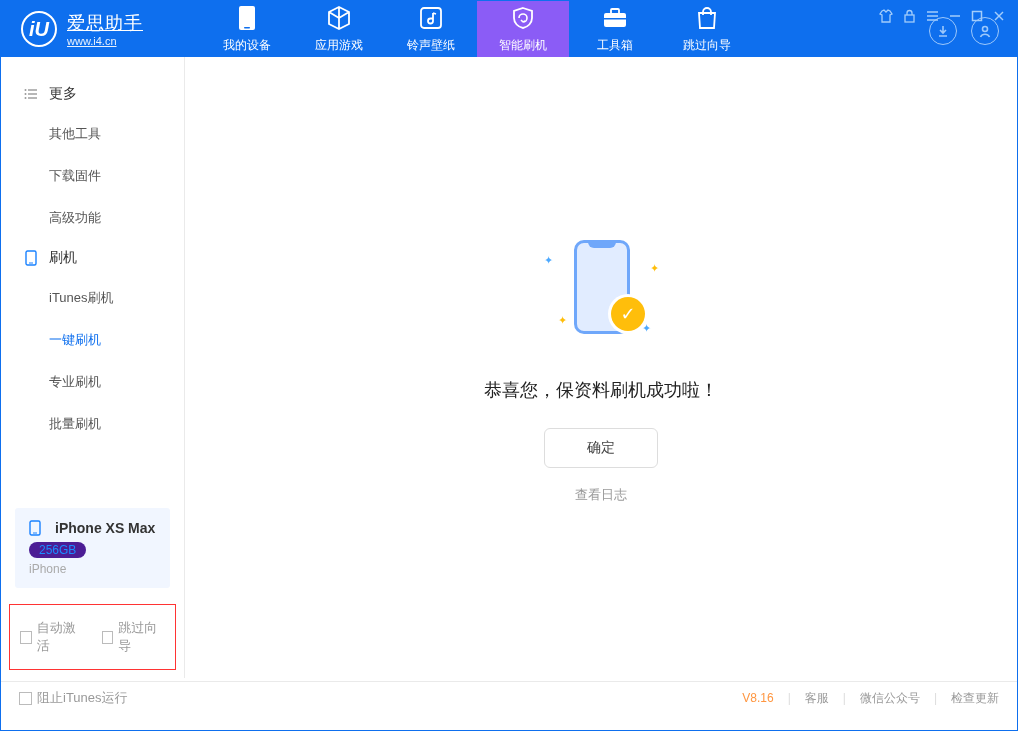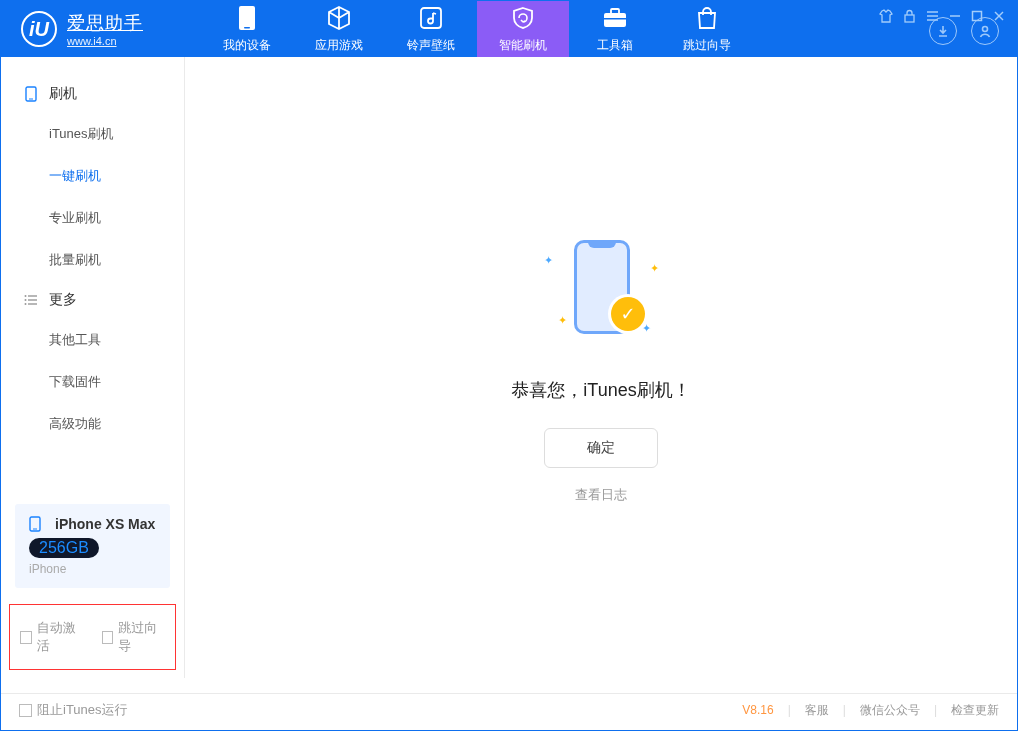--- a/index.html
+++ b/index.html
@@ -29,21 +29,21 @@
 .side-head { display: flex; align-items: center; padding: 10px 22px; font-size: 14px; color: #333; }
 .side-head .sh-icon { width: 16px; height: 16px; margin-right: 10px; display: flex; align-items: center; justify-content: center; }
 .side-item { padding: 12px 22px 12px 48px; font-size: 13px; color: #555; cursor: pointer; }
 .side-item.selected { color: #0e6fee; }
 .side-spacer { flex: 1; }
 .mode-box { margin: 8px 14px; background: #f1f6ff; border-radius: 3px; padding: 12px 14px; display: flex; align-items: center; font-size: 14px; color: #333; }
 .mode-icon { width: 18px; height: 18px; margin-right: 10px; }
 .device-box { margin: 12px 14px 10px; background: #f1f6ff; border-radius: 3px; padding: 12px 14px; }
 .device-row1 { display: flex; align-items: center; font-size: 14px; font-weight: 600; color: #333; }
 .device-icon { width: 16px; height: 16px; margin-right: 10px; }
-.device-badge { display: inline-block; margin-top: 6px; background: #0f172a; color: #1b8cff; border-radius: 10px; padding: 1px 10px; font-size: 16px; }
+.device-badge { display: inline-block; margin-top: 6px; background: #4c1d95; color: #1b8cff; border-radius: 10px; padding: 1px 10px; font-size: 12px; }
 .device-sub { margin-top: 4px; font-size: 12px; color: #aaa; }
 .bottom-check { border: 1.5px solid #ff3333; margin: 6px 8px 8px; padding: 14px 10px; display: flex; gap: 18px; align-items: center; }
 .chk { display: flex; align-items: center; gap: 5px; font-size: 13px; color: #9a9a9a; cursor: pointer; }
 .chk-box { width: 13px; height: 13px; border: 1px solid #bbb; }
 
 
 .main { flex: 1; display: flex; flex-direction: column; align-items: center; justify-content: center; }
 .illus { width: 150px; height: 120px; position: relative; margin-bottom: 26px; }
 .phone { position: absolute; left: 48px; top: 8px; width: 56px; height: 94px; border: 3px solid #6fa7fa; border-radius: 10px; background: #e1ecff; }
 .notch { position: absolute; left: 62px; top: 8px; width: 28px; height: 8px; background: #6fa7fa; border-radius: 0 0 6px 6px; }
@@ -51,21 +51,21 @@
 .spark { position: absolute; font-size: 11px; }
 .spark.s1 { left: 18px; top: 22px; color: #4da9ff; }
 .spark.s2 { left: 32px; top: 82px; color: #ffbe0b; }
 .spark.s3 { left: 124px; top: 30px; color: #ffbe0b; }
 .spark.s4 { left: 116px; top: 90px; color: #4da9ff; }
 .success-text { font-size: 18px; color: #222; margin-bottom: 26px; }
 .ok-btn { border: 1px solid #ddd; background: #fff; padding: 10px 42px; font-size: 14px; color: #444; cursor: pointer; border-radius: 6px; margin-bottom: 18px; }
 .log-link { font-size: 13px; color: #999; cursor: pointer; }
 
 
-.footer { position: absolute; bottom: 4px; left: 0; right: 0; height: 32px; border-top: 1px solid #eaeaea; display: flex; align-items: center; padding: 16px 18px; font-size: 12px; color: #999; }
+.footer { position: absolute; bottom: 16px; left: 0; right: 0; height: 32px; border-top: 1px solid #eaeaea; display: flex; align-items: center; padding: 16px 18px; font-size: 12px; color: #999; }
 .footer .chk { color: #999; }
 .footer-right { margin-left: auto; display: flex; align-items: center; gap: 14px; text-align: right; }
 .ver { color: #ff9640; }
 .divider { color: #ddd; }
 .flink { cursor: pointer; }
 
 svg { display: block; }
 </style>
 </head>
 <body>
@@ -180,53 +180,53 @@
         <svg width="14" height="14" viewBox="0 0 14 14">
           <circle cx="7" cy="5" r="2.5" fill="none" stroke="#9dc8fb" stroke-width="1.6"></circle>
           <path d="M2.5 13 A5 5 0 0 1 11.5 13" fill="none" stroke="#9dc8fb" stroke-width="1.6"></path>
         </svg>
       </div>
   </div>
 </div>
 
 <div class="body">
   <div class="sidebar">
-    <div class="side-section">
-      <div class="side-head">
-        <span class="sh-icon">
-            <svg width="12" height="16" viewBox="0 0 12 16">
-              <rect x="1" y="1" width="10" height="14" rx="1.5" fill="none" stroke="#1a82ff" stroke-width="1.4"></rect>
-              <rect x="4" y="12.5" width="4" height="1" fill="#1a82ff"></rect>
-            </svg>
-          </span>
-        <span>刷机</span>
-      </div>
-      <div class="side-item">iTunes刷机</div>
-      <div class="side-item selected">一键刷机</div>
-      <div class="side-item">专业刷机</div>
-      <div class="side-item">批量刷机</div>
-    </div>
     <div class="side-section">
       <div class="side-head">
         <span class="sh-icon">
             <svg width="14" height="12" viewBox="0 0 14 12">
               <line x1="4" y1="2" x2="13" y2="2" stroke="#999" stroke-width="1.4"></line>
               <line x1="4" y1="6" x2="13" y2="6" stroke="#999" stroke-width="1.4"></line>
               <line x1="4" y1="10" x2="13" y2="10" stroke="#999" stroke-width="1.4"></line>
               <circle cx="1.5" cy="2" r="1" fill="#999"></circle>
               <circle cx="1.5" cy="6" r="1" fill="#999"></circle>
               <circle cx="1.5" cy="10" r="1" fill="#999"></circle>
             </svg>
           </span>
         <span>更多</span>
       </div>
       <div class="side-item">其他工具</div>
       <div class="side-item">下载固件</div>
       <div class="side-item">高级功能</div>
     </div>
+    <div class="side-section">
+      <div class="side-head">
+        <span class="sh-icon">
+            <svg width="12" height="16" viewBox="0 0 12 16">
+              <rect x="1" y="1" width="10" height="14" rx="1.5" fill="none" stroke="#1a82ff" stroke-width="1.4"></rect>
+              <rect x="4" y="12.5" width="4" height="1" fill="#1a82ff"></rect>
+            </svg>
+          </span>
+        <span>刷机</span>
+      </div>
+      <div class="side-item">iTunes刷机</div>
+      <div class="side-item selected">一键刷机</div>
+      <div class="side-item">专业刷机</div>
+      <div class="side-item">批量刷机</div>
+    </div>
     <div class="side-spacer"></div>
     <div class="device-box">
       <div class="device-row1">
         <span class="device-icon">
             <svg width="12" height="16" viewBox="0 0 12 16">
               <rect x="1" y="1" width="10" height="14" rx="1.5" fill="none" stroke="#1a82ff" stroke-width="1.4"></rect>
               <rect x="4" y="12.5" width="4" height="1" fill="#1a82ff"></rect>
             </svg>
           </span>
         <span>iPhone XS Max</span>
@@ -249,21 +249,21 @@
   <div class="main">
     <div class="illus">
       <div class="phone"></div>
       <div class="notch"></div>
       <div class="check-badge">✓</div>
       <div class="spark s1">✦</div>
       <div class="spark s2">✦</div>
       <div class="spark s3">✦</div>
       <div class="spark s4">✦</div>
     </div>
-    <div class="success-text">恭喜您，iTunes刷机！</div>
+    <div class="success-text">恭喜您，保资料刷机成功啦！</div>
     <button class="ok-btn">确定</button>
     <div class="log-link">查看日志</div>
   </div>
 </div>
 
 <div class="footer">
   <label class="chk">
     <span class="chk-box"></span>
     <span>阻止iTunes运行</span>
   </label>

